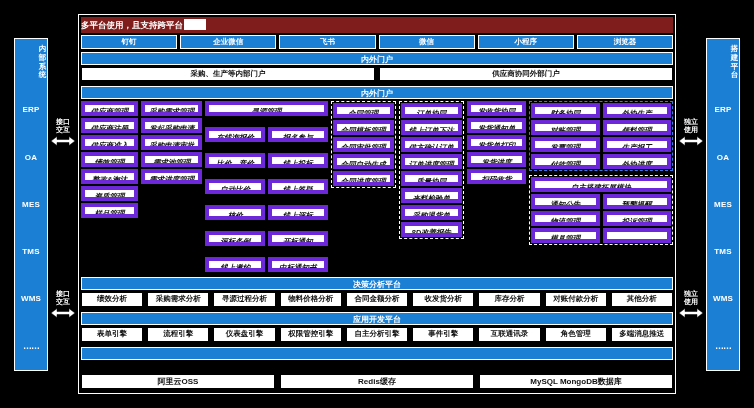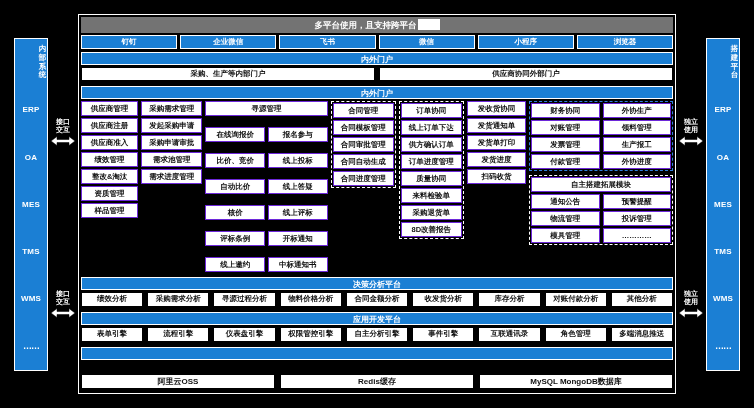--- a/index.html
+++ b/index.html
@@ -88,23 +88,23 @@
     line-height: 13px;
     height: 13px;
     border: 1px solid #ffffff;
   }
   .title-bar {
     position: relative;
     height: 16px;
     color: #ffffff;
     font-weight: bold;
     font-size: 8.5px;
-    text-align: center;
+    text-align: left;
     line-height: 16px;
-    background: #737373;
+    background: #7f1d1d;
   }
   .title-bar .redact {
     display: inline-block;
     width: 22px; height: 11px;
     background: #ffffff;
     vertical-align: -2px;
     margin-left: 1px;
   }
 
   .row {
@@ -154,29 +154,30 @@
     gap: 3px;
     align-items: flex-start;
   }
   .gcol {
     display: flex;
     flex-direction: column;
     gap: 2px;
   }
   .cell {
     background: #ffffff;
-    border: 1px solid #6d28d9;
+    border: 4px solid #6d28d9;
     color: #111111;
     font-size: 7.5px;
     font-weight: bold;
     text-align: center;
     line-height: 13px;
     height: 15px;
     white-space: nowrap;
     overflow: hidden;
+    font-style: italic;
   }
   .pair { display: flex; gap: 3px; }
   .pair > .cell { flex: 1 1 0; }
 
   .dashed {
     border: 1px dashed #ffffff;
     padding: 1px;
   }
   .dashed-blue {
     border: 1.5px dashed #2f7fe0;

